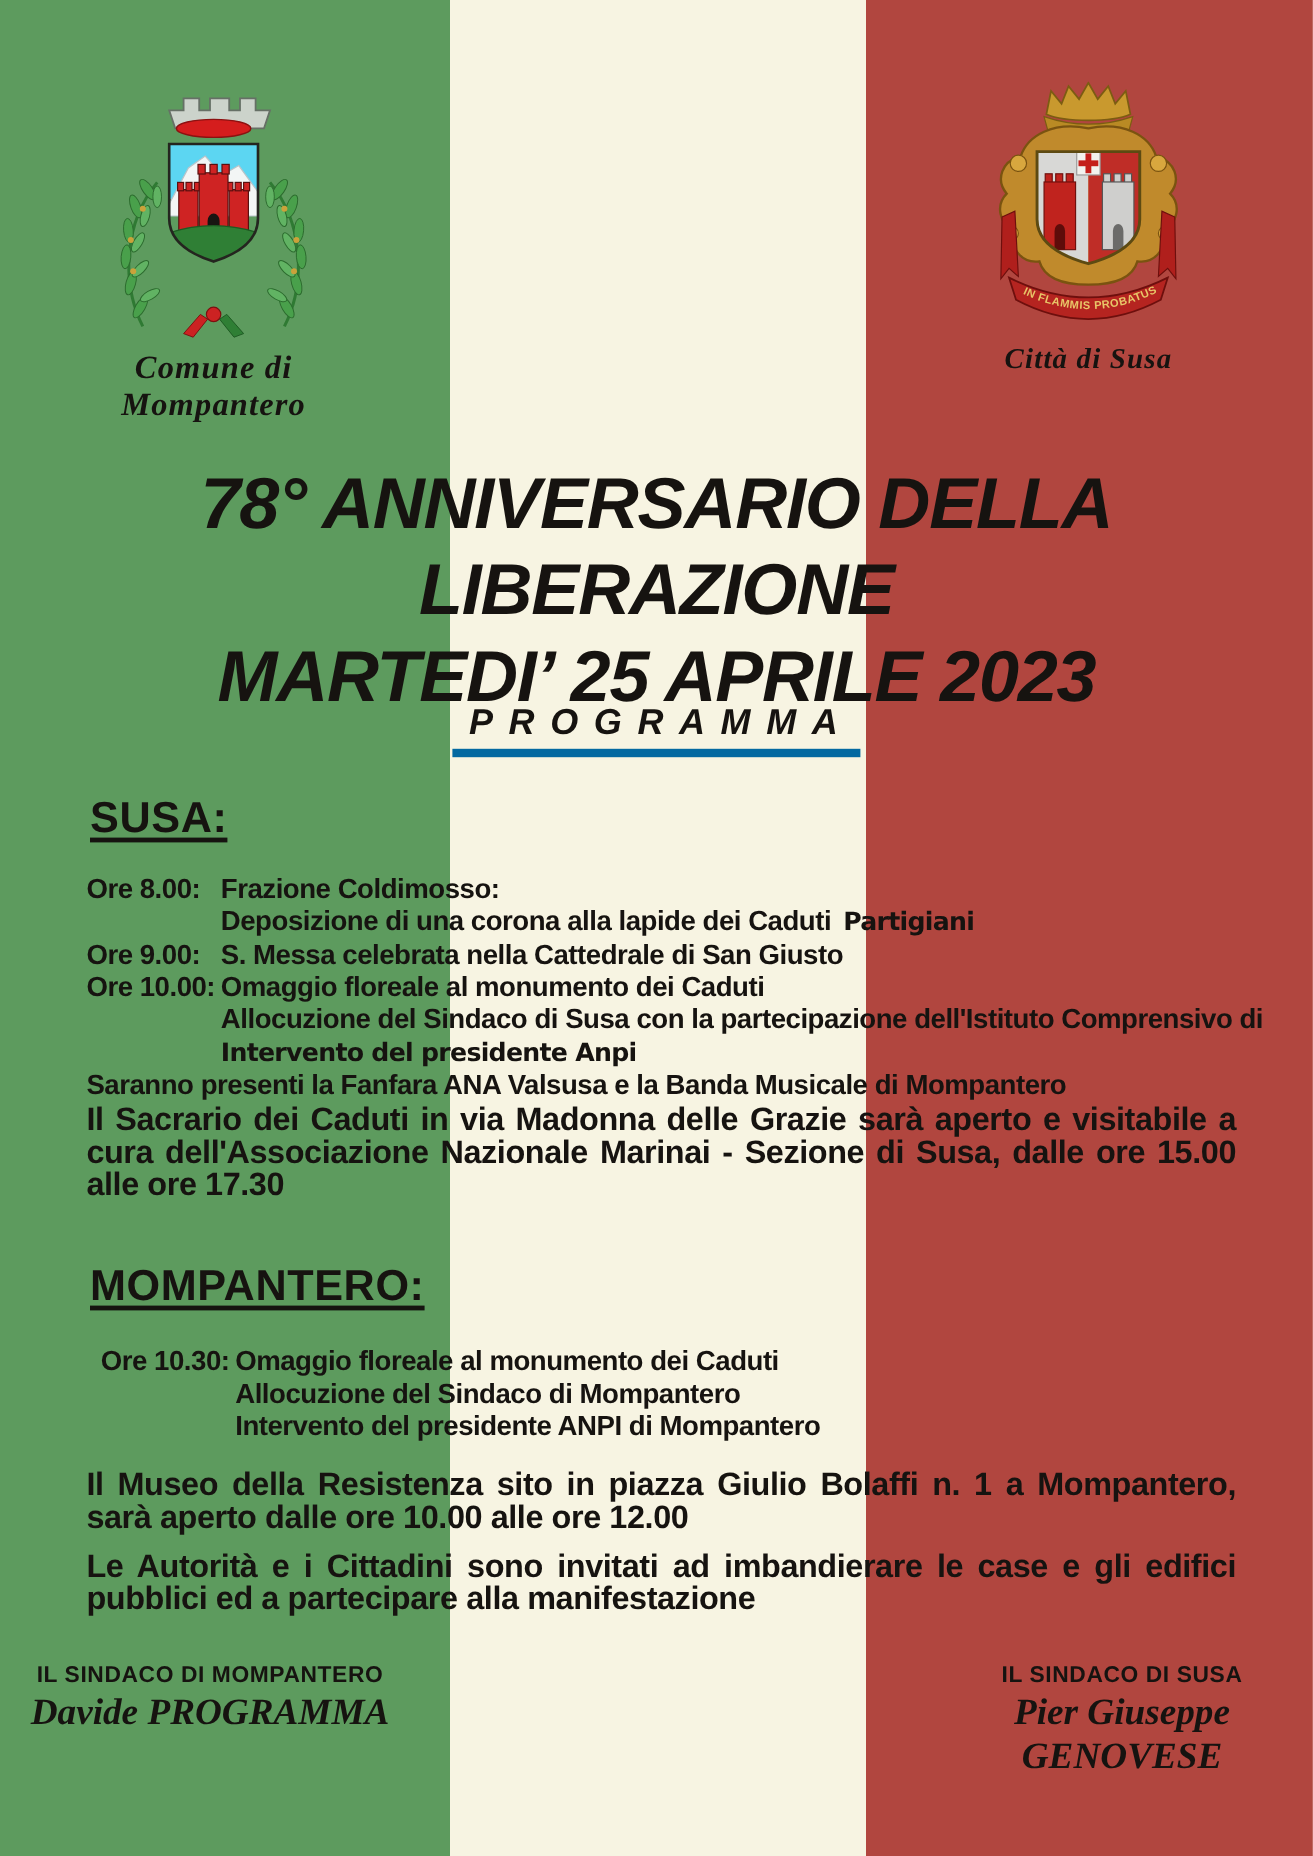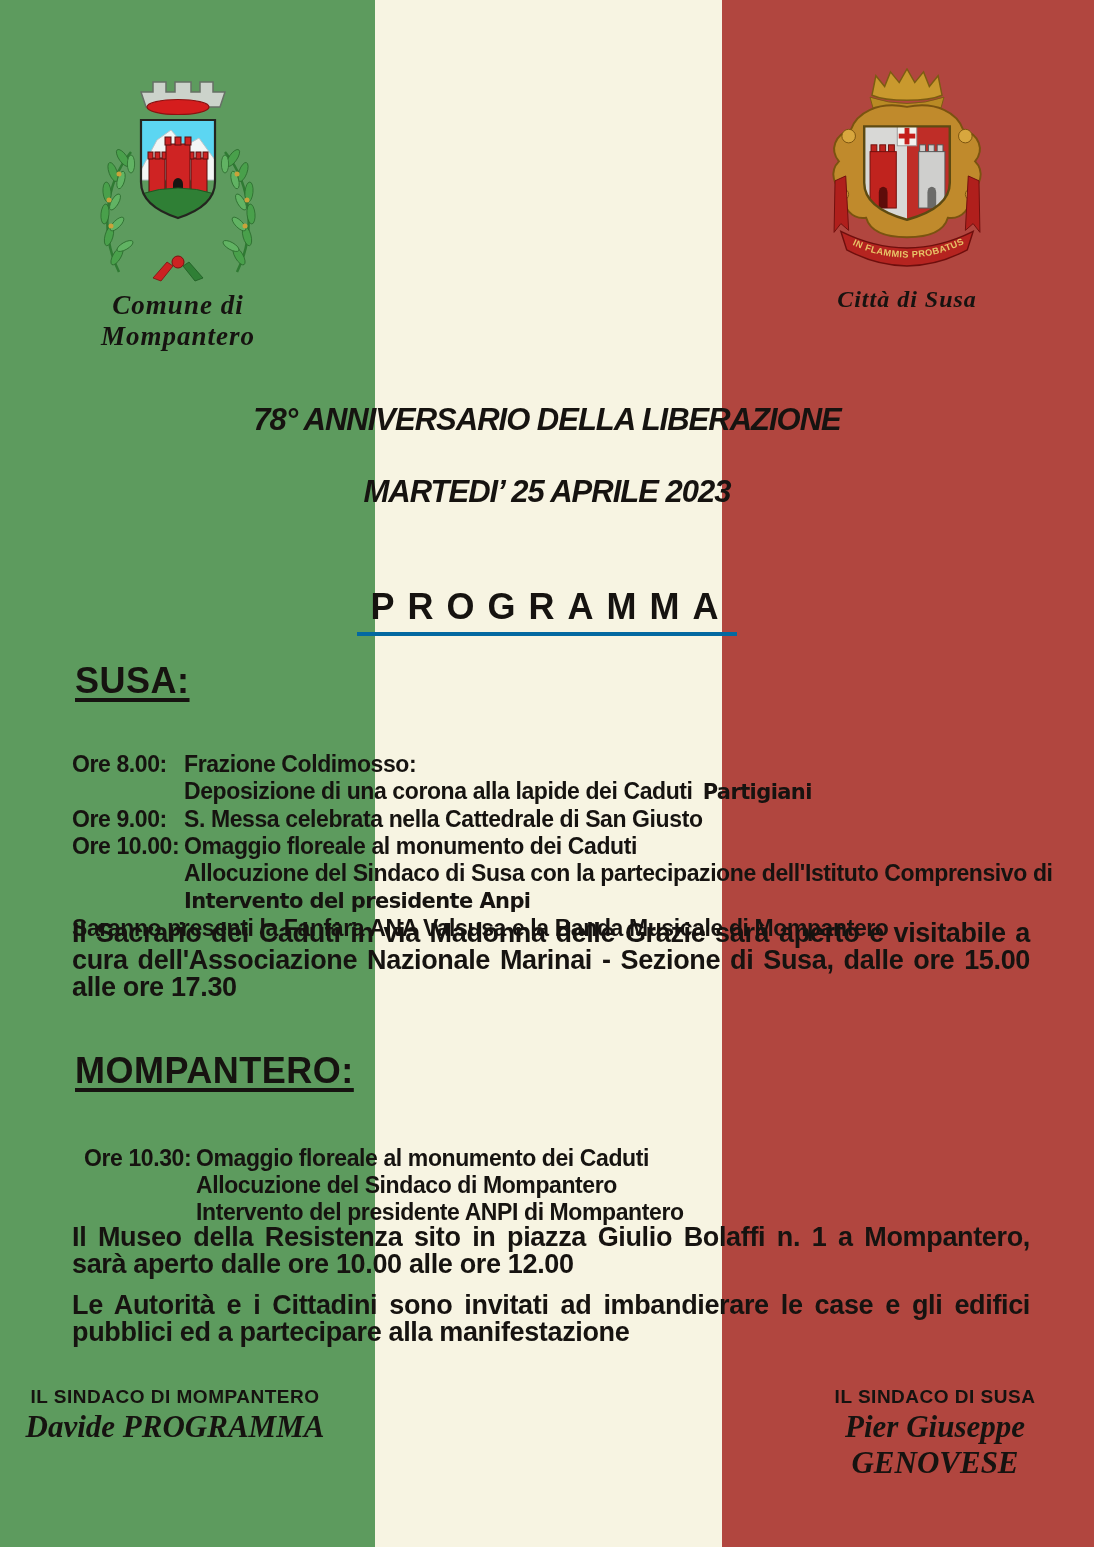--- a/index.html
+++ b/index.html
@@ -25,43 +25,43 @@
   }
   .crest-caption-right {
     font-family:"Liberation Serif", serif;
     font-style:italic; font-weight:700;
     font-size:24px; letter-spacing:1px; margin-top:2px;
   }
 
   
   .title-line {
     width:100%; text-align:center;
-    font-size:31px; font-weight:800; font-style:italic;
+    font-size:60px; font-weight:800; font-style:italic;
     letter-spacing:-1px; line-height:72px;
   }
   .program-wrap { width:100%; text-align:center; }
   .program {
     display:inline-block;
-    font-size:36px; font-weight:600; 
+    font-size:30px; font-weight:600; font-style:italic;
     letter-spacing:13px;
-    border-bottom:4px solid #0369a1;
+    border-bottom:7px solid #0369a1;
     padding:0 6px 4px 14px;
   }
 
   
   .sec-heading {
     font-size:36px; font-weight:800;
     text-decoration:underline;
     text-decoration-thickness:3.5px;
     text-underline-offset:5px;
     letter-spacing:0.5px;
   }
 
   
-  .sched { font-size:23px; font-weight:700; letter-spacing:-0.4px; line-height:27px;margin-top:24px; }
+  .sched { font-size:23px; font-weight:700; letter-spacing:-0.4px; line-height:27px; }
   .row { white-space:nowrap; }
   .row .t { display:inline-block; width:112px; }
   .row.indent { padding-left:112px; }
   .alt { font-family:"DejaVu Sans", sans-serif; font-size:21px; letter-spacing:-0.6px; }
   .suffix { margin-left:10px; }
 
   
   .para {
     font-size:27px; font-weight:700; letter-spacing:-0.35px;
     line-height:27px; text-align:justify; text-align-last:left;

